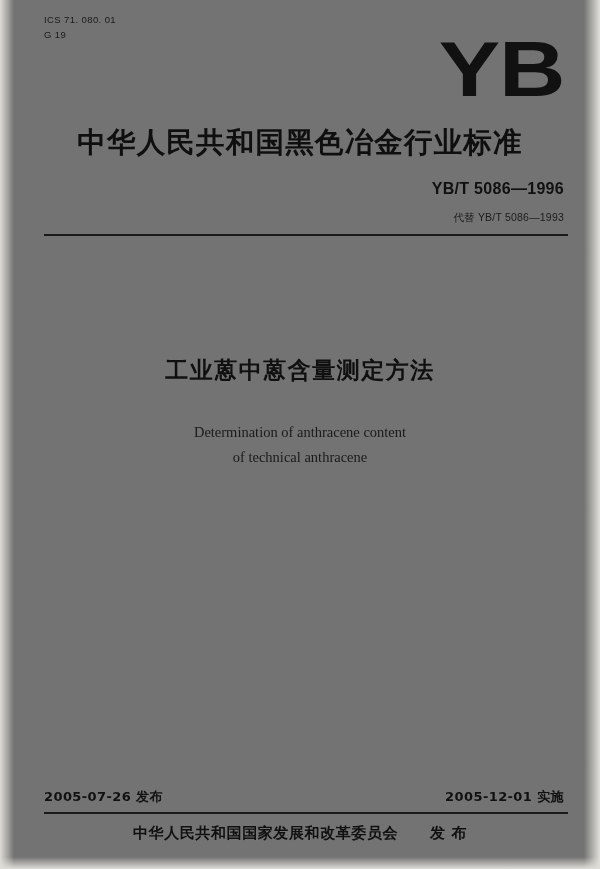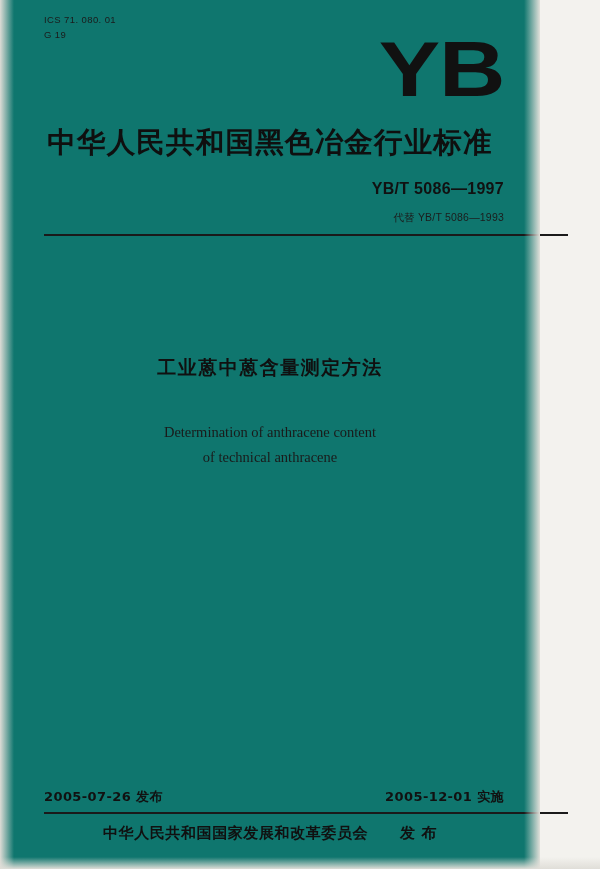--- a/index.html
+++ b/index.html
@@ -15,23 +15,23 @@
     width: 600px;
     height: 869px;
     background: #f3f2ee;
     overflow: hidden;
     box-sizing: border-box;
   }
   .sheet {
     position: absolute;
     left: 0;
     top: 0;
-    width: 540px;
+    width: 600px;
     height: 869px;
-    background: #0f766e;
+    background: #737373;
     text-decoration: underline;
   }
   
   .ics-block {
     position: absolute;
     left: 44px;
     top: 13px;
     line-height: 1.55;
   }
   .ics-line {
@@ -103,21 +103,21 @@
   }
   
   .doc-title {
     position: absolute;
     left: 0;
     right: 0;
     top: 355px;
     text-align: center;
     font-family: "DejaVu Sans", sans-serif;
     font-weight: bold;
-    font-size: 19px;
+    font-size: 23px;
     letter-spacing: 1.5px;
     color: #101010;
     white-space: nowrap;
   }
   .doc-subtitle {
     position: absolute;
     left: 0;
     right: 0;
     top: 420px;
     text-align: center;
@@ -199,21 +199,21 @@
     <div class="ics-block">
       <div class="ics-line">ICS 71. 080. 01</div>
       <div class="ics-line">G 19</div>
     </div>
 
     <div class="yb-logo">YB</div>
 
     <div class="std-org-title">中华人民共和国黑色冶金行业标准</div>
 
     <div class="std-code">
-      <div class="code-main">YB/T 5086—1997</div>
+      <div class="code-main">YB/T 5086—1996</div>
       <div class="code-sub">代替 YB/T 5086—1993</div>
     </div>
 
     <div class="rule-top"></div>
 
     <div class="doc-title">工业蒽中蒽含量测定方法</div>
 
     <div class="doc-subtitle">
       <div>Determination of anthracene content</div>
       <div>of technical anthracene</div>

